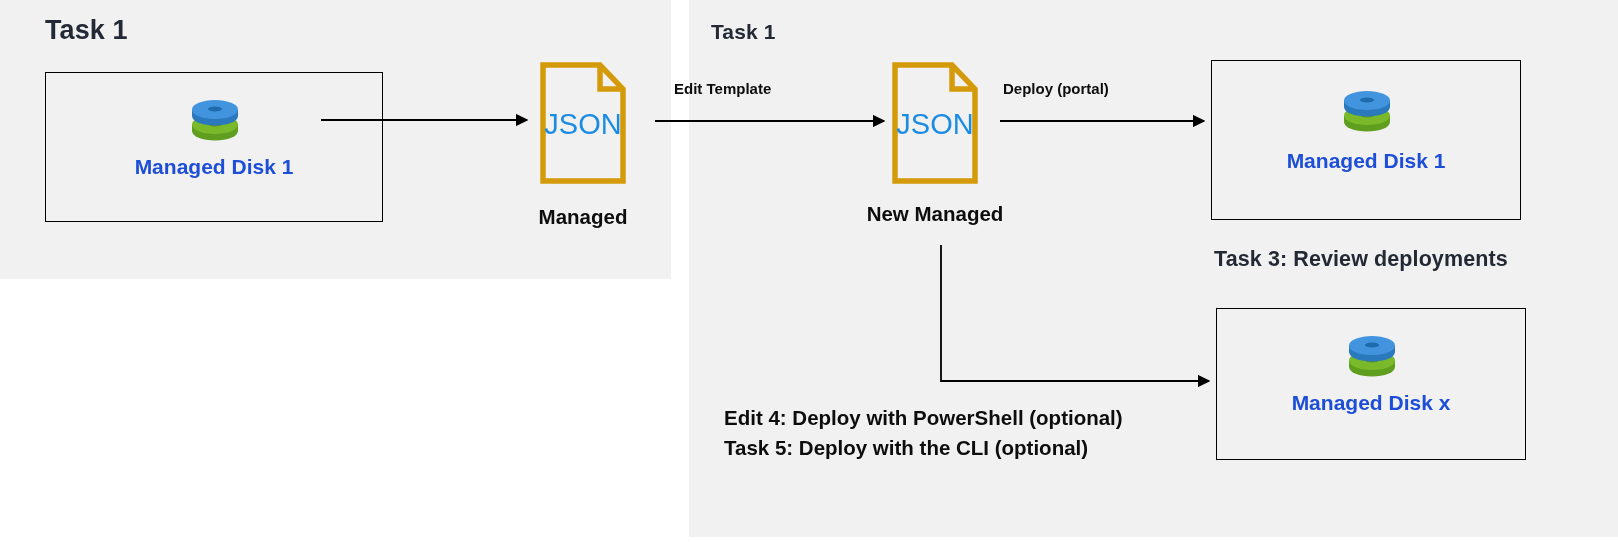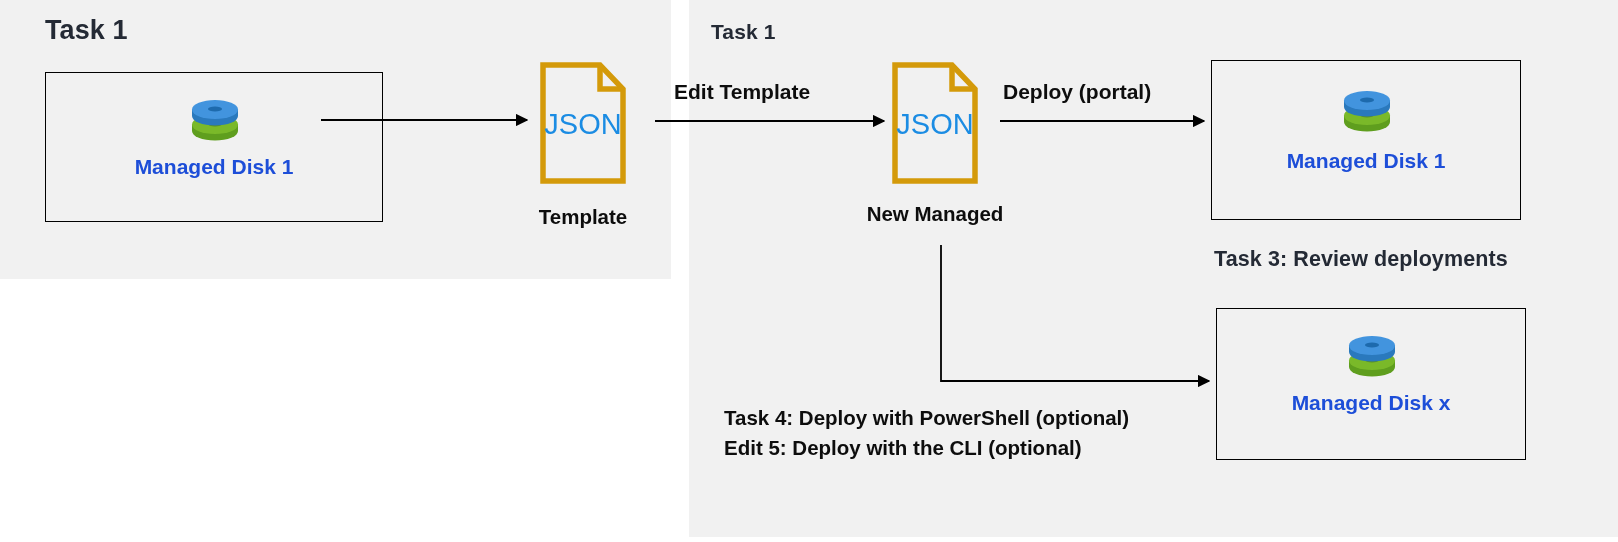--- a/index.html
+++ b/index.html
@@ -73,21 +73,21 @@
     white-space: nowrap;
     text-align: center;
   }
   #caption-template     { left: 508px; top: 205px; width: 150px; }
   #caption-new-template { left: 840px; top: 202px; width: 190px; }
 
   .edge-label {
     position: absolute;
     font-weight: bold;
     color: #0d0d0d;
-    font-size: 21px;
+    font-size: 15px;
     white-space: nowrap;
   }
   #label-edit-template { left: 674px;  top: 80px; }
   #label-deploy-portal { left: 1003px; top: 80px; }
 
   .optional-tasks {
     position: absolute;
     left: 724px;
     top: 403px;
     font-weight: bold;
@@ -175,29 +175,29 @@
   </div>
 
   <div class="json-icon" style="left:892px; top:62px;">
     <svg viewBox="0 0 86 122" width="86" height="122" aria-hidden="true">
       <path d="M3,3 H60 L83,27 V119 H3 Z" fill="none" stroke="#d49a0a" stroke-width="5.5" stroke-linejoin="miter"></path>
       <path d="M60,3 V27 H83" fill="none" stroke="#d49a0a" stroke-width="5.5" stroke-linejoin="miter"></path>
       <text x="43" y="72" text-anchor="middle" fill="#1b8ce3" font-family="Liberation Sans, sans-serif" font-size="29">JSON</text>
     </svg>
   </div>
 
-  <div class="json-caption" id="caption-template">Template</div>
+  <div class="json-caption" id="caption-template">Managed</div>
   <div class="json-caption" id="caption-new-template">New Managed</div>
 
   <div class="edge-label" id="label-edit-template">Edit Template</div>
   <div class="edge-label" id="label-deploy-portal">Deploy (portal)</div>
 
   <div class="optional-tasks">
-    <div>Task 4: Deploy with PowerShell (optional)</div>
-    <div>Edit 5: Deploy with the CLI (optional)</div>
+    <div>Edit 4: Deploy with PowerShell (optional)</div>
+    <div>Task 5: Deploy with the CLI (optional)</div>
   </div>
 
   <svg class="overlay" aria-hidden="true">
     <defs>
       <marker id="arrowhead" viewBox="0 0 10 10" refX="9" refY="5" markerWidth="7" markerHeight="7" orient="auto-start-reverse">
         <path d="M 0 0 L 10 5 L 0 10 z" fill="#000000"></path>
       </marker>
     </defs>
 
     <g>

